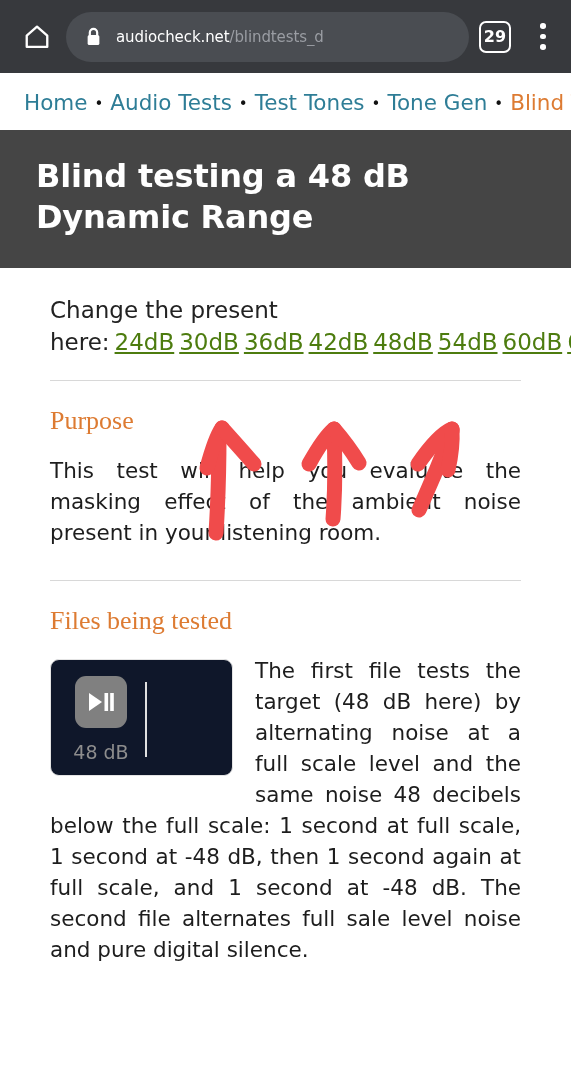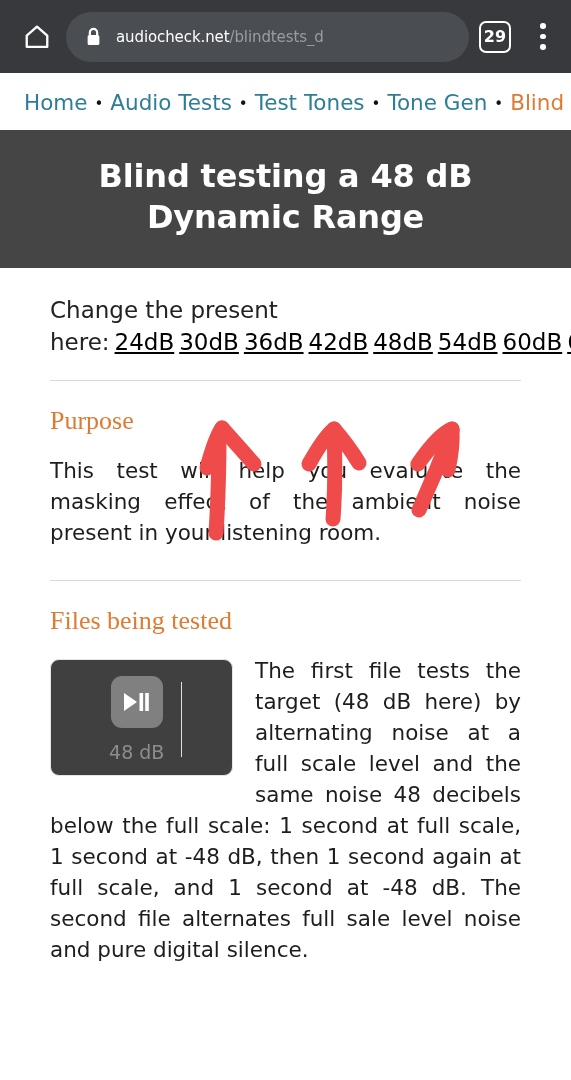--- a/index.html
+++ b/index.html
@@ -123,21 +123,20 @@
   .breadcrumb .sep {
     color: #111111;
     font-size: 15px;
     vertical-align: middle;
     margin: 0 7px;
   }
 
   .title-banner {
     background: #454545;
     padding: 26px 36px 30px 36px;
-    text-align: center;
   }
   .title-banner h1 {
     margin: 0;
     color: #ffffff;
     font-size: 32px;
     line-height: 41px;
     font-weight: bold;
     letter-spacing: -0.2px;
   }
 
@@ -148,21 +147,21 @@
 
   .target-line {
     padding-top: 26px;
     font-size: 23px;
     line-height: 32px;
     color: #222222;
     text-align: left;
   }
   .target-line .lead { color: #222222; }
   .target-line a {
-    color: #000000;
+    color: #4d7c0f;
     text-underline-offset: 2px;
     white-space: nowrap;
     margin-left: 5px;
     margin-top: 24px;
   }
 
   hr.rule {
     border: none;
     border-top: 1.5px solid #d8d8d8;
     margin: 22px 0 0 0;
@@ -185,25 +184,25 @@
     text-align: justify;
   }
 
   
   .player-card {
     float: left;
     width: 183px;
     box-sizing: border-box;
     border: 1.5px solid #e4e4e4;
     border-radius: 9px;
-    background: #404040;
+    background: #0f172a;
     padding: 16px 10px 12px 10px;
     margin: 4px 22px 24px 0;
     display: flex;
-    justify-content: center;
+    justify-content: flex-start;
     align-items: stretch;
   }
   .player-col {
     display: flex;
     flex-direction: column;
     align-items: center;
     width: 80px;
   }
   .player-divider {
     width: 1.5px;

